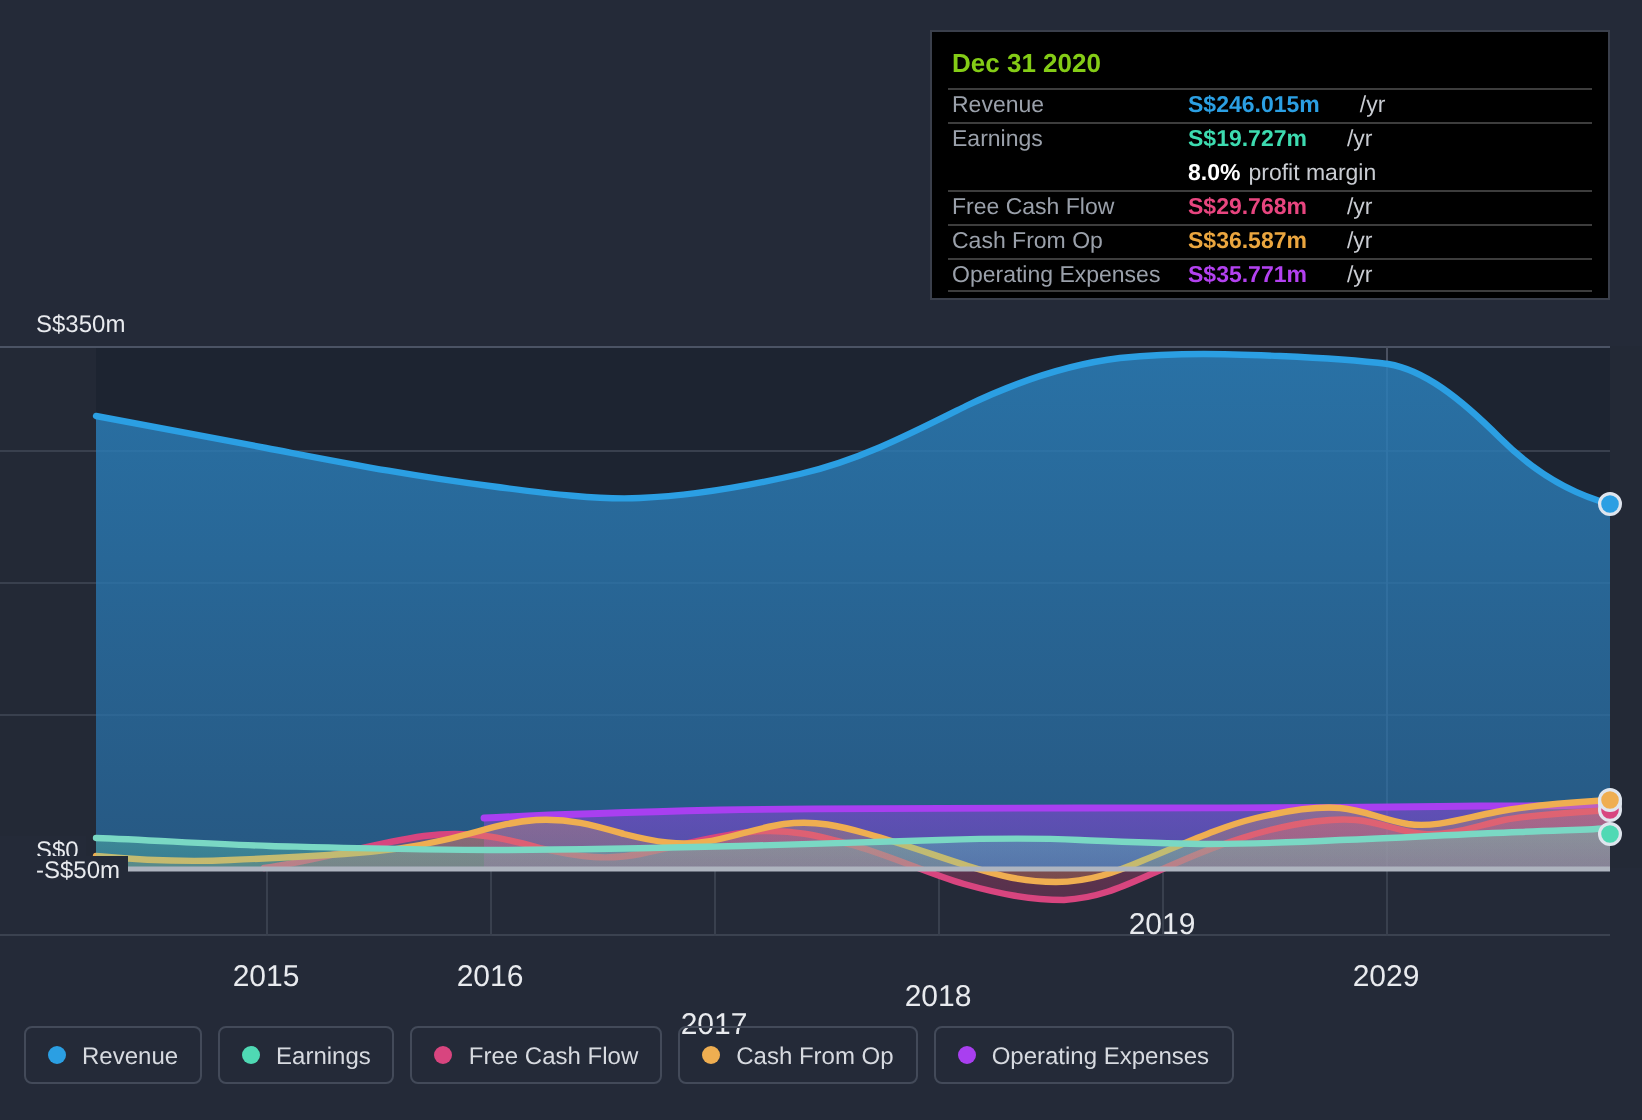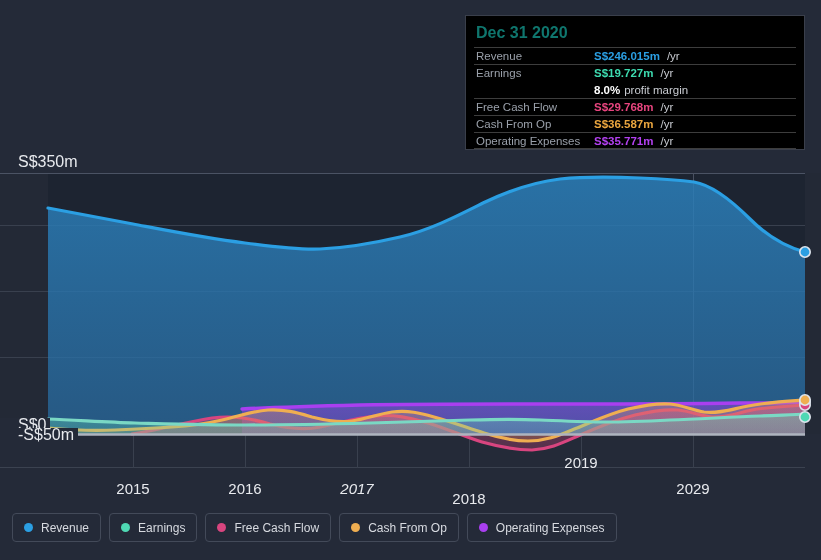--- a/index.html
+++ b/index.html
@@ -11,48 +11,48 @@
     overflow:hidden;
   }
   #root { position:relative; width:821px; height:560px; }
 
   
   #chart-area { position:absolute; left:0; top:0; width:821px; height:505px; }
   #chart-svg  { position:absolute; left:0; top:0; }
 
   
   .y-label {
-    position:absolute; color:#e8eaee; font-size:16px;
+    position:absolute; color:#e8eaee; font-size:12px;
     background:#242a38; padding:0 4px 0 18px; white-space:nowrap;
     line-height:14px;
   }
   .x-label {
     position:absolute; color:#e8eaee; font-size:15px;
     transform:translateX(-50%); white-space:nowrap;
   }
 
   
   #tooltip {
     position:absolute; left:465px; top:15px; width:340px; height:135px;
     background:#000; border:1px solid #3a3f4b;
     padding:6px 8px 4px 8px;
   }
   #tooltip .tt-date {
-    color:#0f766e; font-size:16px; font-weight:bold;
+    color:#84cc16; font-size:13px; font-weight:bold;
     padding:2px 2px 5px 2px;
   }
   .tt-row {
     display:flex; align-items:center;
     border-top:1px solid #3d3d3d;
     height:17px; padding:0 2px;
   }
   .tt-row.last { border-bottom:1px solid #3d3d3d; }
   .tt-key   { color:#9aa0aa; font-size:11.5px; width:118px; flex:none; }
   .tt-val   { font-size:11.5px; font-weight:bold; }
-  .tt-unit  { color:#c9ccd2; font-size:11.5px; font-weight:normal; margin-left:7px; }
+  .tt-unit  { color:#c9ccd2; font-size:11.5px; font-weight:normal; margin-left:20px; }
   .tt-sub   { color:#c9ccd2; font-size:11.5px; font-weight:normal; margin-left:4px;text-align:right; }
 
   
   #legend {
     position:absolute; left:12px; top:513px;
     display:flex; gap:8px; align-items:center;
   }
   .legend-item {
     display:flex; align-items:center; gap:8px;
     border:1px solid #434a59; border-radius:4px;
@@ -184,21 +184,21 @@
       <circle cx="805" cy="400" r="5.2" fill="#efae51" stroke="#dfe5ee" stroke-width="1.6"></circle>
       <circle cx="805" cy="417" r="5.2" fill="#4fd9b4" stroke="#dfe5ee" stroke-width="1.6"></circle>
     </svg>
 
     <div class="y-label" style="left:0px; top:155px;">S$350m</div>
     <div class="y-label" style="left:0px; top:418px;">S$0</div>
     <div class="y-label" style="left:0px; top:428px;">-S$50m</div>
 
     <div class="x-label" style="left:133px; top:480px;">2015</div>
     <div class="x-label" style="left:245px; top:480px;">2016</div>
-    <div class="x-label" style="left:357px; top:480px;font-style:italic;">2017</div>
+    <div class="x-label" style="left:357px; top:504px;">2017</div>
     <div class="x-label" style="left:469px; top:452px;margin-top:38px;">2018</div>
     <div class="x-label" style="left:581px; top:454px;">2019</div>
     <div class="x-label" style="left:693px; top:480px;">2029</div>
   </div>
 
   <div id="tooltip">
     <div class="tt-date">Dec 31 2020</div>
 
     <div class="tt-row">
       <span class="tt-key">Revenue</span>

